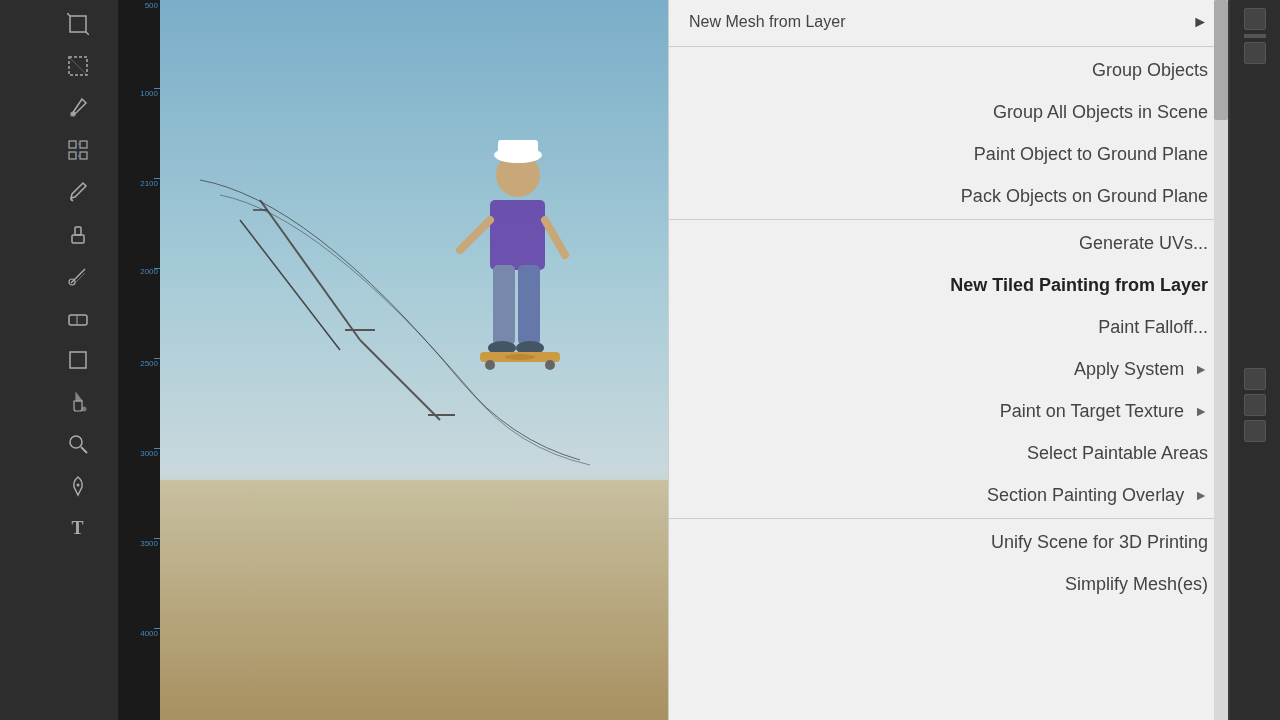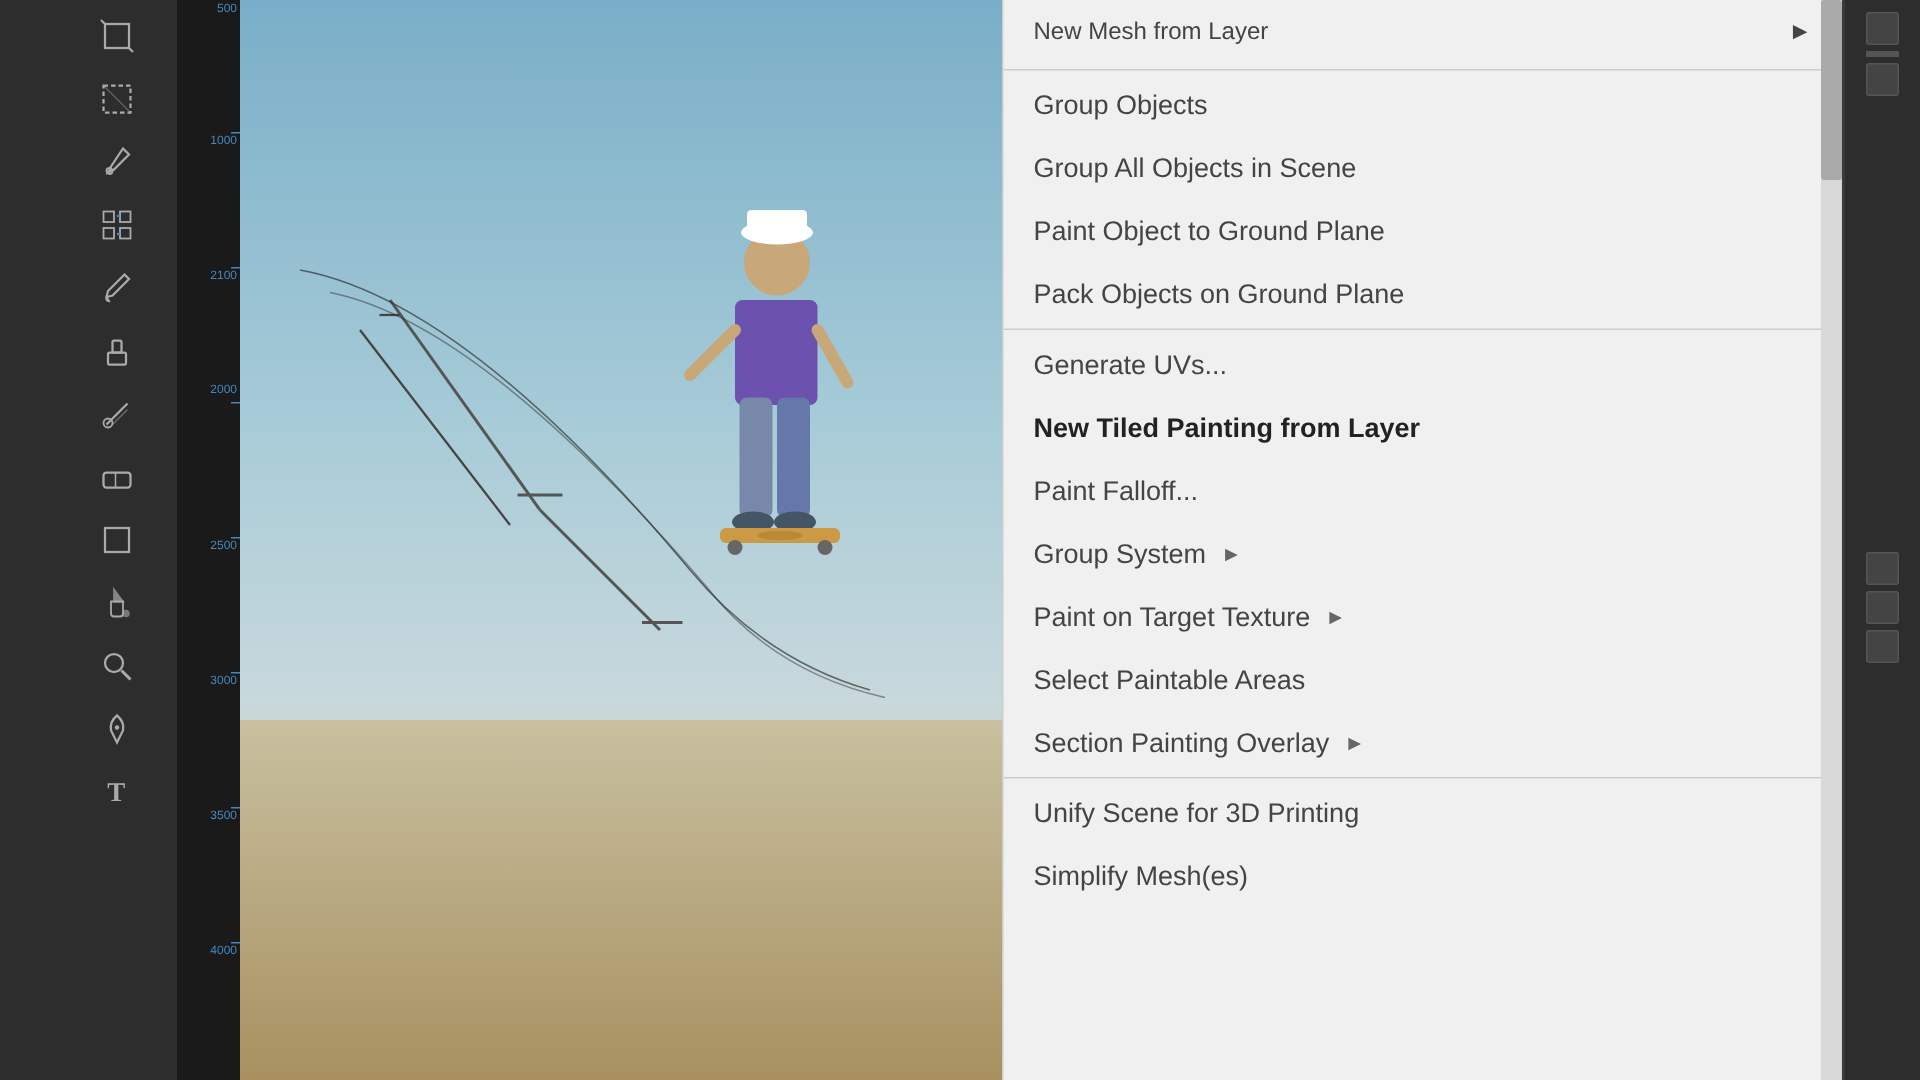--- a/index.html
+++ b/index.html
@@ -90,21 +90,21 @@
       overflow: hidden;
     }
 
     .menu-item {
       padding: 10px 20px 10px 20px;
       cursor: pointer;
       font-size: 18px;
       color: #444;
       display: flex;
       align-items: center;
-      justify-content: flex-start;
+      justify-content: flex-end;
       min-height: 42px;
     }
 
     .menu-item.bold-item {
       font-weight: 700;
       color: #222;
     }
 
     .menu-separator {
       height: 1px;
@@ -265,21 +265,21 @@
   </div>
   <div class="tool-btn" title="Text">
     <span style="font-size:18px;font-weight:bold;color:#aaa;font-family:serif;">T</span>
   </div>
 </div>
 
 <div id="num-ruler">
   <div class="num-label" style="top:2px">500</div>
   <div class="num-label" style="top:90px">1000</div>
   <div class="num-label" style="top:180px">2100</div>
-  <div class="num-label" style="top:256px">2000</div>
+  <div class="num-label" style="top:268px">2000</div>
   <div class="num-label" style="top:360px">2500</div>
   <div class="num-label" style="top:450px">3000</div>
   <div class="num-label" style="top:540px">3500</div>
   <div class="num-label" style="top:630px">4000</div>
 
   <div style="position:absolute;left:0;top:0;right:0;bottom:0;">
     <div style="position:absolute;right:0;top:88px;width:6px;height:1px;background:#4488bb;"></div>
     <div style="position:absolute;right:0;top:178px;width:6px;height:1px;background:#4488bb;"></div>
     <div style="position:absolute;right:0;top:268px;width:6px;height:1px;background:#4488bb;"></div>
     <div style="position:absolute;right:0;top:358px;width:6px;height:1px;background:#4488bb;"></div>
@@ -380,21 +380,21 @@
 
   <div class="menu-item bold-item">
     <span>New Tiled Painting from Layer</span>
   </div>
 
   <div class="menu-item">
     <span>Paint Falloff...</span>
   </div>
 
   <div class="menu-item">
-    <span>Group System</span>
+    <span>Apply System</span>
     <span class="arrow">►</span>
   </div>
 
   <div class="menu-item">
     <span>Paint on Target Texture</span>
     <span class="arrow">►</span>
   </div>
 
   <div class="menu-item">
     <span>Select Paintable Areas</span>

